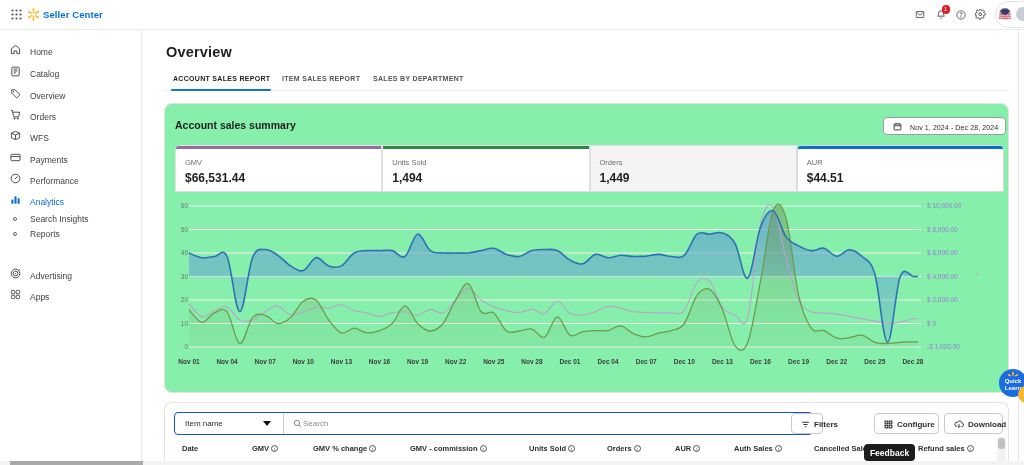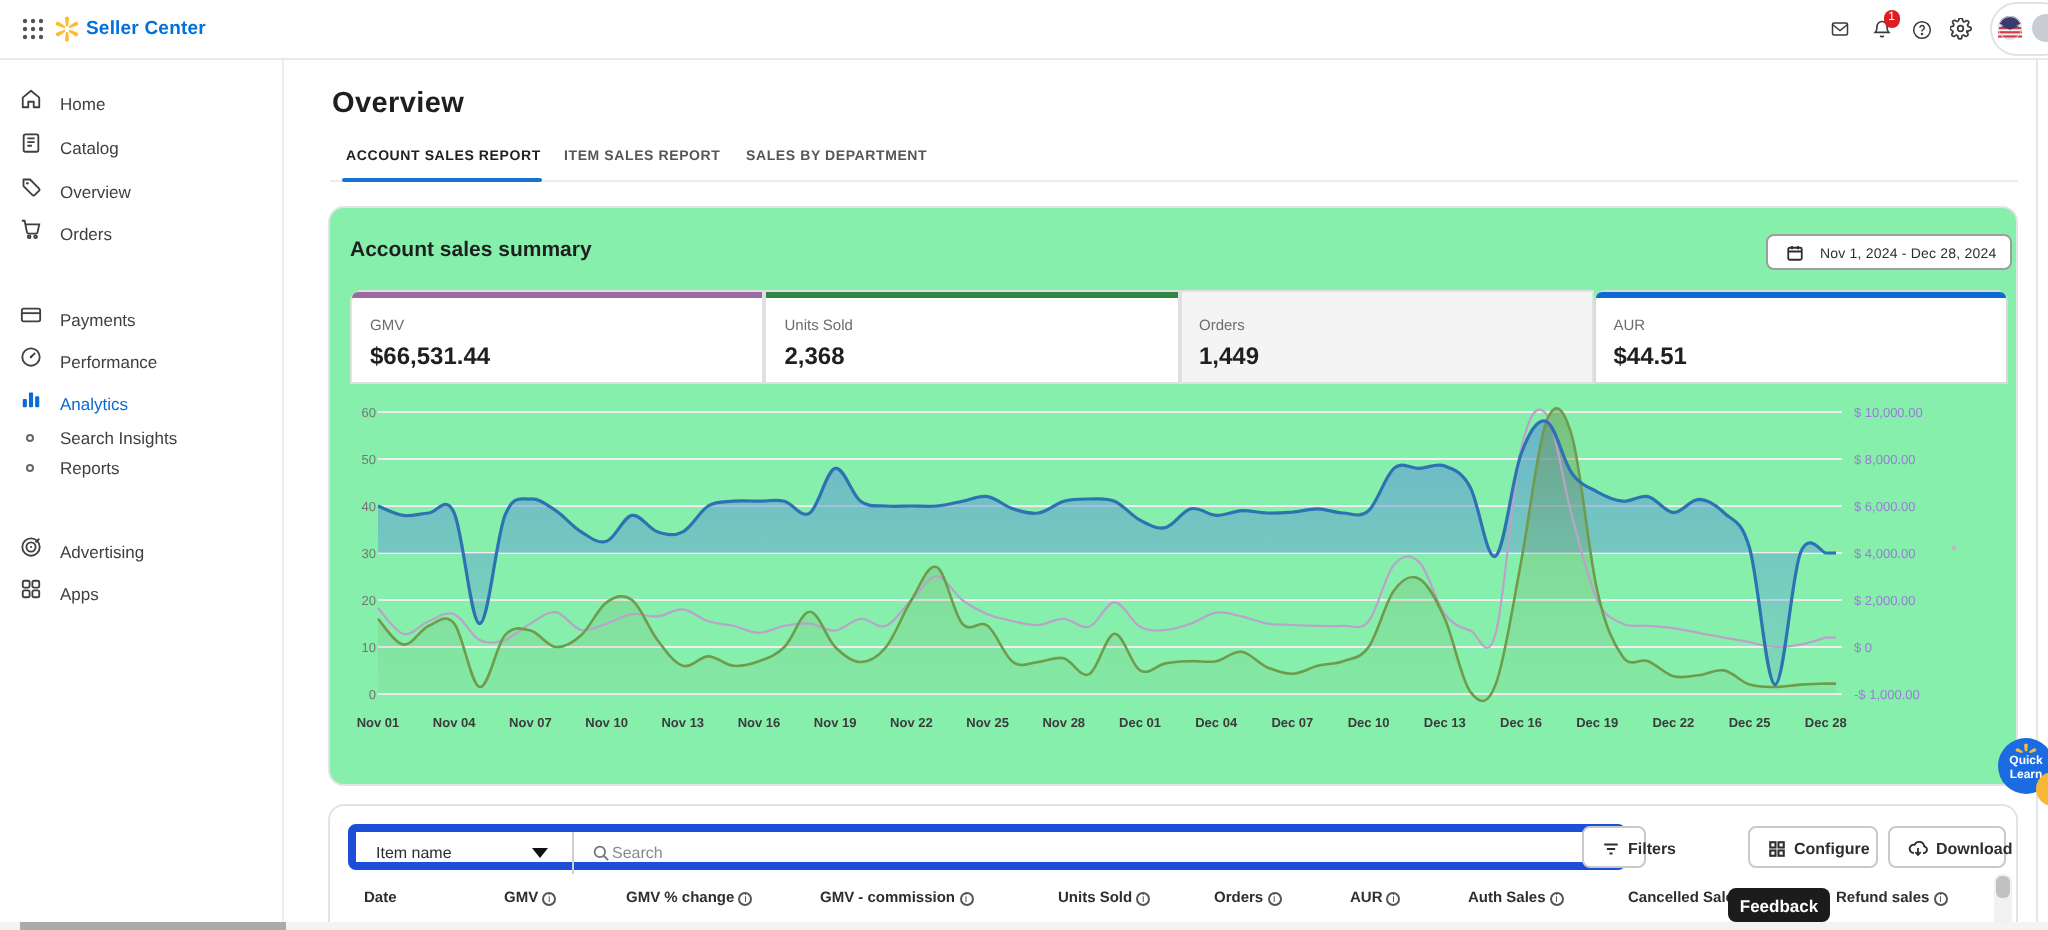--- a/index.html
+++ b/index.html
@@ -36,21 +36,21 @@
   border-radius:4px; font-size:7px; color:#2e2e2e; background:#fff; }
 #datebtn span { position:absolute; left:26px; top:5.5px; letter-spacing:0.1px; }
 #metrics { position:absolute; left:10px; top:41px; width:829px; height:47px; }
 .metric { position:absolute; top:0; width:207.25px; height:47px; border:1px solid #e0e0e0; background:#fff; }
 .metric .lbl { position:absolute; left:9px; top:12px; font-size:7.5px; color:#6d6d6d; }
 .metric .val { position:absolute; left:9px; top:25px; font-size:12px; font-weight:bold; color:#1f1f1f; }
 .mtop { position:absolute; left:0; top:0; width:100%; height:3px; }
 
 #card2 { position:absolute; left:22px; top:372px; width:845px; height:93px; background:#fff;
   border:1px solid #e3e3e3; border-radius:8px 8px 0 0; border-bottom:none; }
-#searchwrap { position:absolute; left:9px; top:9px; width:639px; height:23px; border:4px solid #1d4ed8; border-radius:4px; }
+#searchwrap { position:absolute; left:9px; top:9px; width:639px; height:23px; border:1px solid #1d4ed8; border-radius:4px; }
 #searchwrap .sel { position:absolute; left:0; top:0; width:109px; height:21px; border-right:1px solid #cfcfcf; }
 #searchwrap .sel .t { position:absolute; left:10px; top:6px; font-size:8px; color:#2e2e2e; }
 #searchwrap .sel .caret { position:absolute; right:12px; top:8px; width:0; height:0;
   border-left:4px solid transparent; border-right:4px solid transparent; border-top:5px solid #111; }
 #searchwrap .ph { position:absolute; left:128px; top:6px; font-size:8px; color:#8a8a8a; }
 .btn { position:absolute; top:10px; height:21px; border:1px solid #c9c9c9; border-radius:4px;
   background:#fff; font-size:8px; font-weight:bold; color:#2e2e2e; }
 .btn .bt { position:absolute; top:6px; }
 #thead { position:absolute; left:0; top:38px; width:843px; height:30px; font-size:7.5px; font-weight:bold; color:#2e2e2e; }
 .th { position:absolute; top:3px; white-space:nowrap; }
@@ -153,20 +153,27 @@
       <span class="txt">Overview</span>
     </div>
 <div class="nav-item" style="top:79px;color:#3f3f3f">
       <svg width="11" height="11" viewBox="0 0 24 24" fill="none" stroke="#3f3f3f" stroke-width="2">
         <path d="M2 3h3l2.6 12.4a2 2 0 0 0 2 1.6h7.6a2 2 0 0 0 2-1.6L21 7H6"></path>
         <circle cx="10" cy="20.5" r="1.5"></circle>
         <circle cx="17" cy="20.5" r="1.5"></circle>
       </svg>
       <span class="txt">Orders</span>
     </div>
+<div class="nav-item" style="top:100px;color:#3f3f3f">
+      <svg width="11" height="11" viewBox="0 0 24 24" fill="none" stroke="#3f3f3f" stroke-width="2" stroke-linejoin="round">
+        <path d="M3 7l9-4 9 4v10l-9 4-9-4z"></path>
+        <path d="M3 7l9 4 9-4M12 11v10"></path>
+      </svg>
+      <span class="txt">WFS</span>
+    </div>
 <div class="nav-item" style="top:122px;color:#3f3f3f">
       <svg width="11" height="11" viewBox="0 0 24 24" fill="none" stroke="#3f3f3f" stroke-width="2">
         <rect x="2" y="5" width="20" height="14" rx="2"></rect>
         <path d="M2 10h20"></path>
       </svg>
       <span class="txt">Payments</span>
     </div>
 <div class="nav-item" style="top:143px;color:#3f3f3f">
       <svg width="11" height="11" viewBox="0 0 24 24" fill="none" stroke="#3f3f3f" stroke-width="2">
         <circle cx="12" cy="12" r="9.5"></circle>
@@ -237,21 +244,21 @@
     </div>
     <div id="metrics">
       <div class="metric" style="left:0;border-radius:6px 0 0 0;">
         <div class="mtop" style="background:#996ba0;border-radius:6px 0 0 0;"></div>
         <div class="lbl">GMV</div>
           <div class="val">$66,531.44</div>
       </div>
       <div class="metric" style="left:207.25px;">
         <div class="mtop" style="background:#2f8743;"></div>
         <div class="lbl">Units Sold</div>
-          <div class="val">2,368</div>
+          <div class="val">1,494</div>
       </div>
       <div class="metric" style="left:414.5px;background:#f4f4f4;">
         <div class="lbl">Orders</div>
           <div class="val">1,449</div>
       </div>
       <div class="metric" style="left:621.75px;border-radius:6px 6px 0 0;border-color:#d9d9d9;">
         <div class="mtop" style="background:#0b6bd0;border-radius:6px 6px 0 0;"></div>
         <div class="lbl">AUR</div>
           <div class="val">$44.51</div>
       </div>

